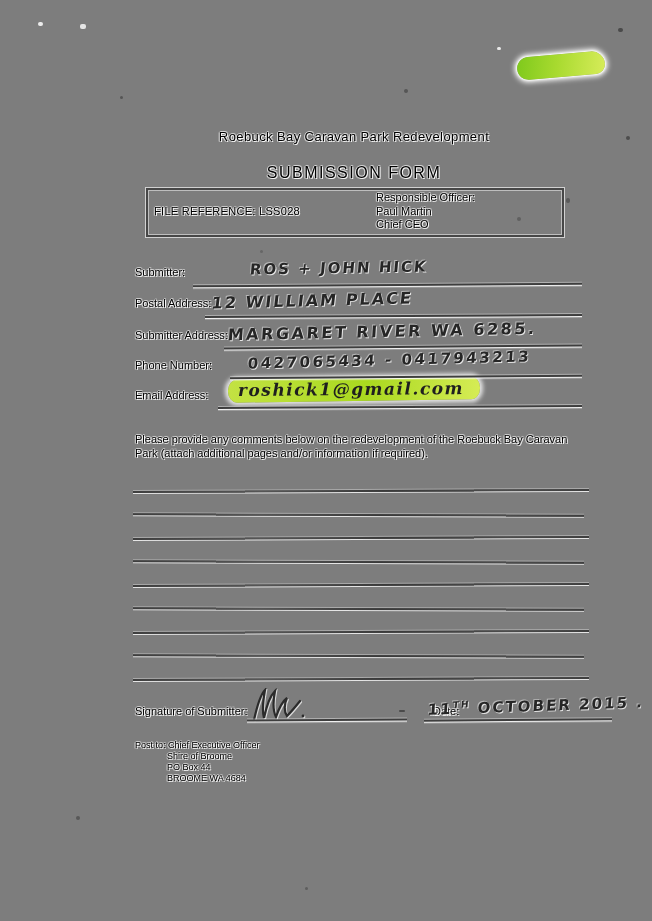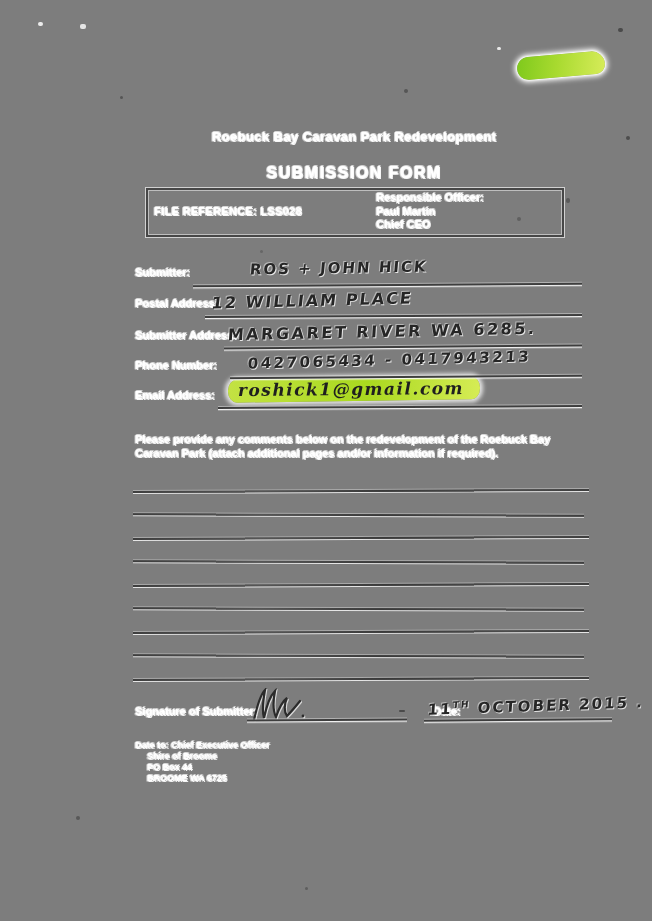--- a/index.html
+++ b/index.html
@@ -6,21 +6,21 @@
   body{
     width:652px;height:921px;overflow:hidden;
     background:#7d7d7d;
     font-family:"Liberation Sans",sans-serif;
   }
   .page{position:relative;width:652px;height:921px;background:#7d7d7d;}
 
   
   .printed{
     font-family:"Liberation Sans",sans-serif;
-    font-weight:bold;color:#ffffff;
+    font-weight:normal;color:#000000;
     text-shadow:
       1px 1px 0 rgba(255,255,255,.9),
       -1px 0 0 rgba(255,255,255,.55),
       0 -1px 0 rgba(255,255,255,.5),
       1px -1px 0 rgba(255,255,255,.4),
       -1px 1px 0 rgba(255,255,255,.4),
       0 0 1px rgba(0,0,0,.35);
   }
   
   .hand{
@@ -92,21 +92,21 @@
 
   .sig-label{position:absolute;left:135px;top:705px;font-size:11px;white-space:nowrap;}
   .sig-svg{position:absolute;left:250px;top:688px;filter:drop-shadow(1px 1px 0 rgba(255,255,255,.7));}
   .sig-uline{left:247px;top:719px;width:160px;transform:rotate(-0.4deg);}
   .date-label{position:absolute;left:410px;top:705px;font-size:11px;padding-left:23px;}
   .date-val{left:428px;top:697px;font-size:15px;letter-spacing:2px;transform:skewX(-6deg) rotate(-2deg);}
   .date-val sup{font-size:9px;}
   .date-uline{left:424px;top:719px;width:188px;transform:rotate(-0.5deg);}
 
   .footer-block{position:absolute;left:135px;top:740px;font-size:9px;line-height:11px;white-space:nowrap;}
-  .footer-block .ind{margin-left:12px;}
+  .footer-block .ind{margin-left:32px;}
 
   .speck{position:absolute;border-radius:2px;}
 </style>
 </head>
 <body>
 
 <div class="page">
 
   <div class="hl-swipe"></div>
 
@@ -167,24 +167,24 @@
     <circle cx="53" cy="28" r="1.4" fill="#2b2b2b"></circle>
   </svg>
   <div class="uline sig-uline"></div>
   <div class="date-label printed">Date:</div>
   <div class="val date-val hand">
     <span>11</span><sup>TH</sup><span> OCTOBER 2015 .</span>
   </div>
   <div class="uline date-uline"></div>
 
   <div class="footer-block printed">
-    <div>Date to: Chief Executive Officer</div>
+    <div>Post to: Chief Executive Officer</div>
     <div class="ind">Shire of Broome</div>
     <div class="ind">PO Box 44</div>
-    <div class="ind">BROOME WA 6725</div>
+    <div class="ind">BROOME WA 4684</div>
   </div>
 
   <div class="speck" style="left:38px;top:22px;width:5px;height:4px;background:#ececec;"></div>
   <div class="speck" style="left:80px;top:24px;width:6px;height:5px;background:#e6e6e6;"></div>
   <div class="speck" style="left:120px;top:96px;width:3px;height:3px;background:#555;"></div>
   <div class="speck" style="left:404px;top:89px;width:4px;height:4px;background:#565656;"></div>
   <div class="speck" style="left:618px;top:28px;width:5px;height:4px;background:#4a4a4a;"></div>
   <div class="speck" style="left:626px;top:136px;width:4px;height:4px;background:#4d4d4d;"></div>
   <div class="speck" style="left:566px;top:198px;width:4px;height:5px;background:#5a5a5a;"></div>
   <div class="speck" style="left:517px;top:217px;width:4px;height:4px;background:#606060;"></div>

